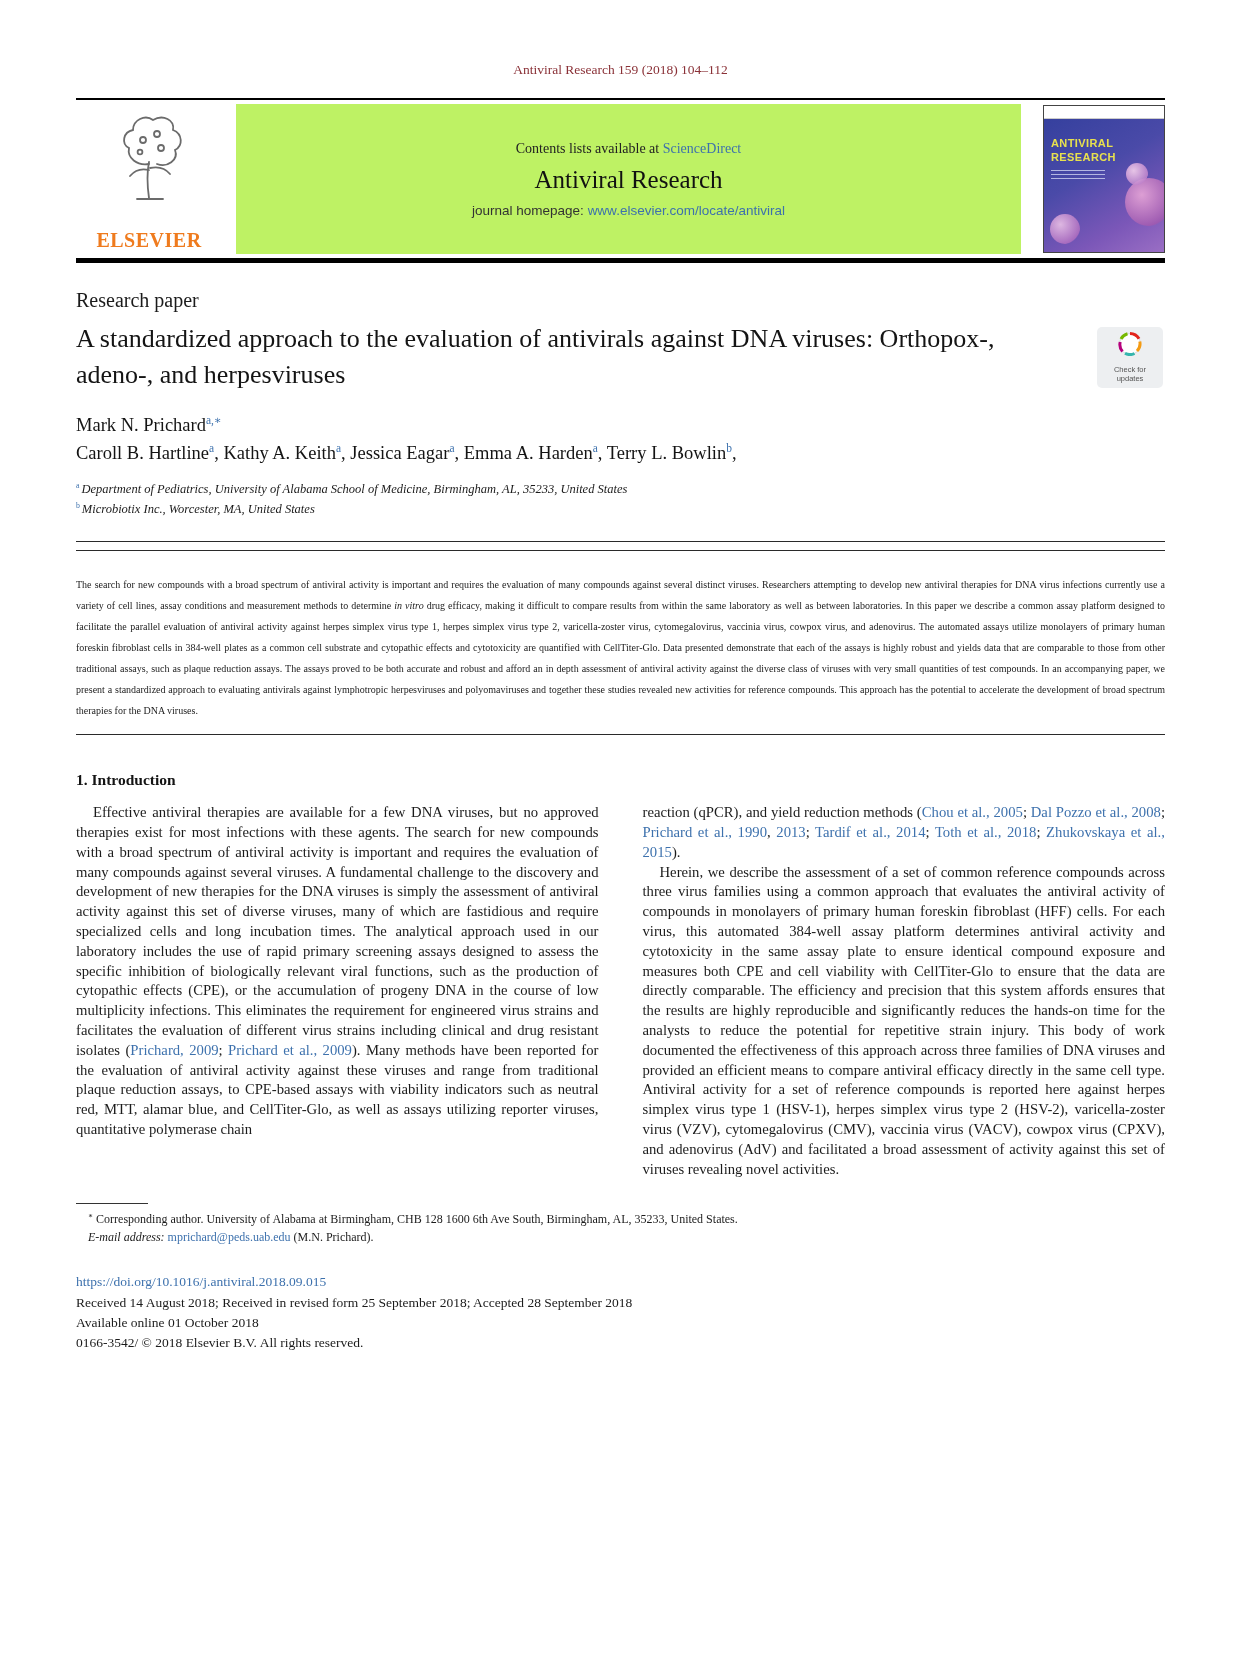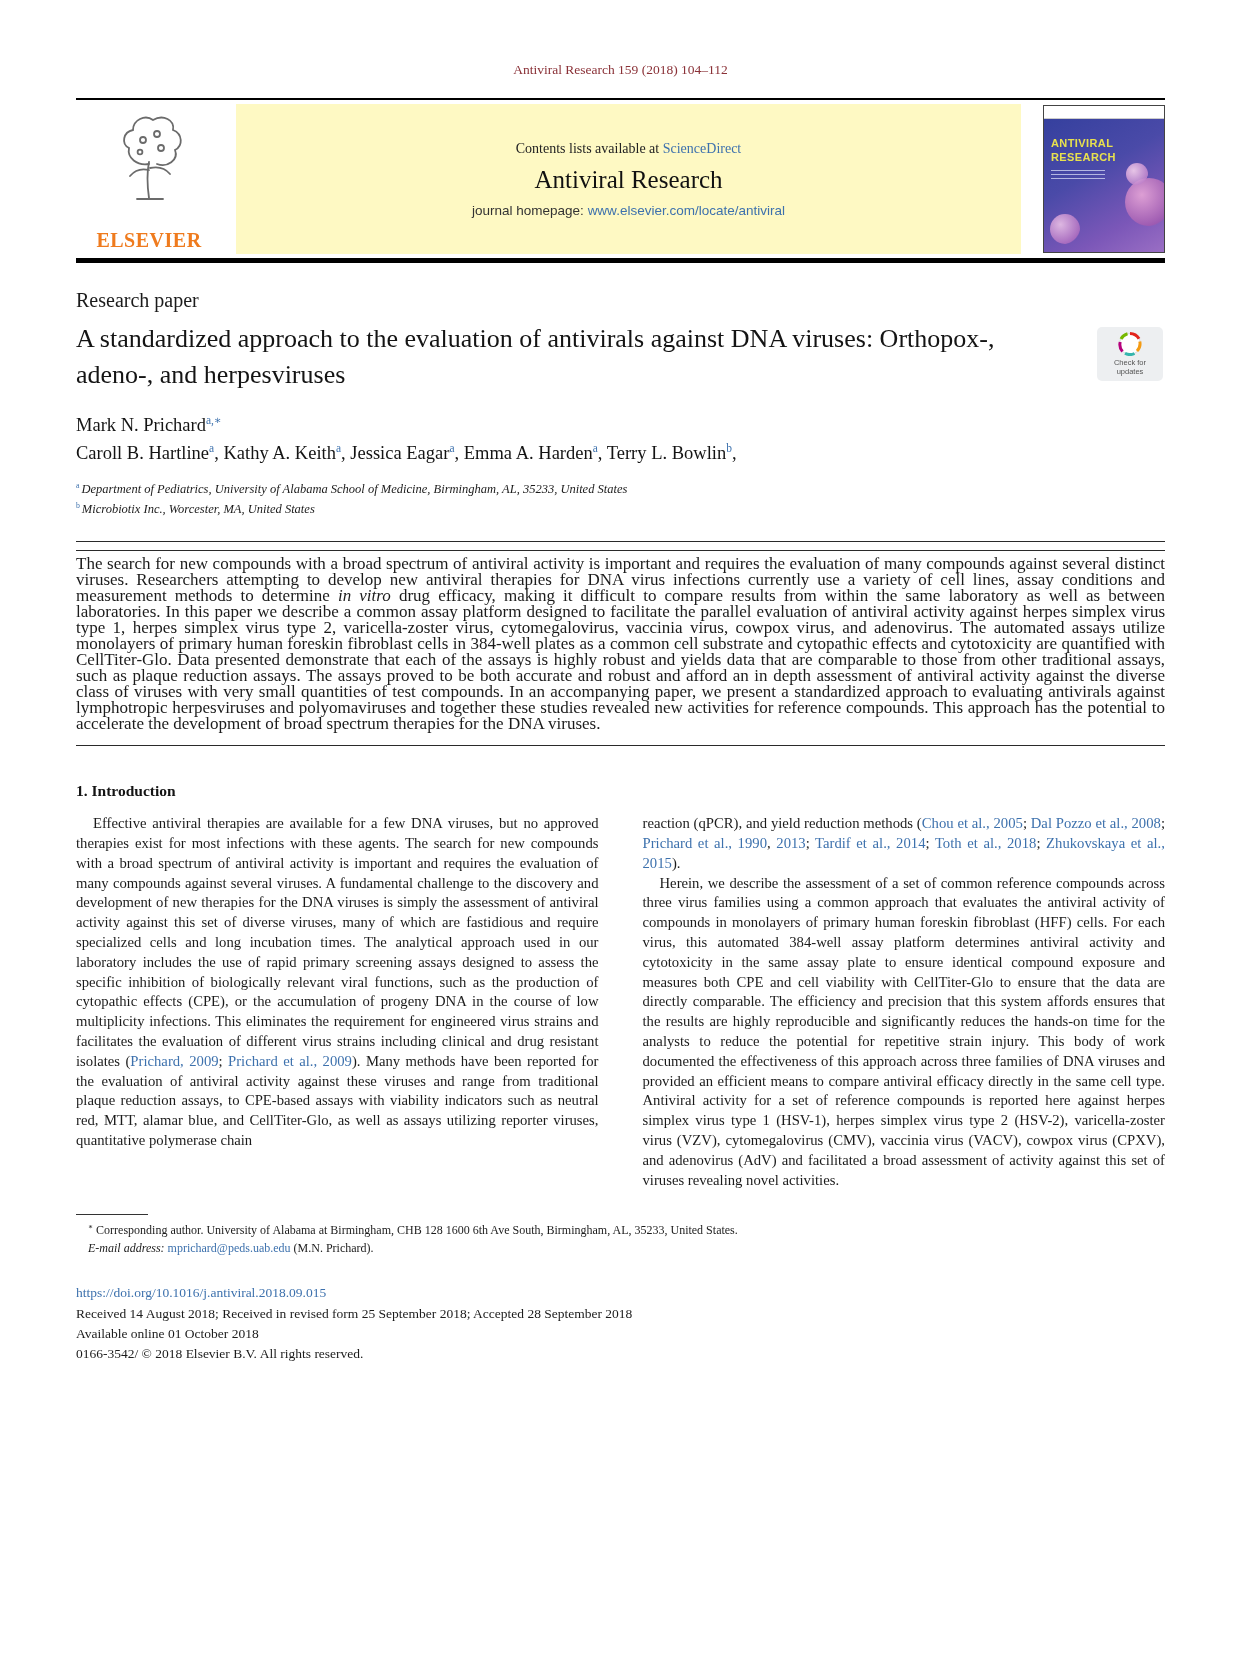--- a/index.html
+++ b/index.html
@@ -8,48 +8,48 @@
   .page{width:1241px;height:1654px;padding:0 76px;overflow:hidden;position:relative}
   .link{color:var(--link,#3d71ad);cursor:pointer}
   .it{font-style:italic}
   sup{font-size:0.62em;vertical-align:super;line-height:0}
 
   .citation-line{margin-top:62px;text-align:center;font-size:13.5px;color:var(--maroon,#8a3137)}
 
   .header-band{margin-top:20px;border-top:2px solid #000;border-bottom:5px solid #000;height:165px;display:flex;align-items:stretch;padding:4px 0}
   .elsevier-block{width:146px;min-width:146px;display:flex;flex-direction:column;align-items:center;justify-content:space-between;gap:1px;padding:2px 0}
   .elsevier-word{font-size:20px;font-weight:bold;color:var(--orange,#ef7b1e);letter-spacing:.5px}
-  .header-center{flex:1;background:#fef9c3;margin:0 22px 0 14px;display:flex;flex-direction:column;align-items:center;justify-content:center;gap:9px}
+  .header-center{flex:1;background:#bef264;margin:0 22px 0 14px;display:flex;flex-direction:column;align-items:center;justify-content:center;gap:9px}
   .contents-line{font-size:14px;color:#222}
   .journal-title{font-size:25px;color:#111}
   .homepage-line{font-family:"Liberation Sans","DejaVu Sans",sans-serif;font-size:13.5px;color:#333}
   .cover-thumb{width:122px;min-width:122px;height:148px;border:1px solid #444;align-self:center;overflow:hidden;display:flex;flex-direction:column;background:#fff}
   .cover-topbar{height:13px;background:#fff;border-bottom:1px solid #ccc}
   .cover-body{flex:1;background:linear-gradient(150deg,#35409e 0%,#4a4aa8 40%,#7b57b8 75%,#9a6ec4 100%);position:relative;padding:18px 7px}
   .cover-word{font-family:"Liberation Sans","DejaVu Sans",sans-serif;font-weight:bold;font-size:11px;letter-spacing:.4px;color:#e8e14e;line-height:1.25;position:relative;z-index:2}
   .cover-lines{margin-top:5px;width:54px;height:10px;background:repeating-linear-gradient(#cfd3f0 0 1.5px,transparent 1.5px 4px);opacity:.8;position:relative;z-index:2}
   .cover-blob{position:absolute;border-radius:50%;z-index:1}
   .b1{width:48px;height:48px;right:-9px;bottom:26px;background:radial-gradient(circle at 35% 35%,#e9a7d8,#a05ab0 72%,transparent 76%);opacity:.9}
   .b2{width:30px;height:30px;left:6px;bottom:8px;background:radial-gradient(circle at 35% 35%,#f3c9ea,#b06ec0 72%,transparent 76%);opacity:.85}
   .b3{width:22px;height:22px;right:16px;top:44px;background:radial-gradient(circle at 35% 35%,#ffd9f0,#c084cc 72%,transparent 76%);opacity:.85}
 
   .article-type{margin-top:26px;font-size:20px}
   .title-row{position:relative;margin-top:9px}
   .article-title{font-size:26px;font-weight:400;line-height:1.4;max-width:950px;color:#141414}
-  .check-badge{position:absolute;right:2px;top:6px;width:66px;padding:5px 4px 4px;background:#edeff1;border-radius:5px;display:flex;flex-direction:column;align-items:center;gap:2px;cursor:pointer}
+  .check-badge{position:absolute;right:2px;top:6px;width:66px;padding:5px 4px 4px;background:#edeff1;border-radius:5px;display:flex;flex-direction:column;align-items:center;gap:9px;cursor:pointer}
   .check-text{font-family:"Liberation Sans","DejaVu Sans",sans-serif;font-size:7.5px;color:#555;text-align:center;line-height:1.25;width:50px}
 
   .authors{margin-top:18px;font-size:18.5px;line-height:1.5;color:#141414}
   .affiliations{margin-top:12px;font-size:12.5px;line-height:1.6}
 
   .rule{border-top:1px solid #2a2a2a}
   .abstract-top-rule{margin-top:22px;border-top-width:1.5px}
   .abstract-heading{margin-top:9px;font-size:13px;letter-spacing:1.5px;color:#222}
   .abstract-mid-rule{margin-top:8px}
-  .abstract-text{margin-top:5px;font-size:17px;line-height:16px;text-align:justify}
+  .abstract-text{margin-top:23px;font-size:10px;line-height:21px;text-align:justify}
   .abstract-bottom-rule{margin-top:13px}
 
   .intro-heading{margin-top:36px;font-size:15.5px;font-weight:bold;color:#141414}
   .columns{margin-top:14px;display:grid;grid-template-columns:1fr 1fr;column-gap:44px;font-size:14.7px;line-height:19.8px;text-align:justify}
   .col p{margin:0;hyphens:auto}
   .indent{text-indent:17px}
 
   .footnote{margin-top:24px;font-size:12px;line-height:17.5px}
   .footnote-rule{width:72px;border-top:1px solid #333;margin-bottom:7px}
   .footnote p{text-indent:12px}

